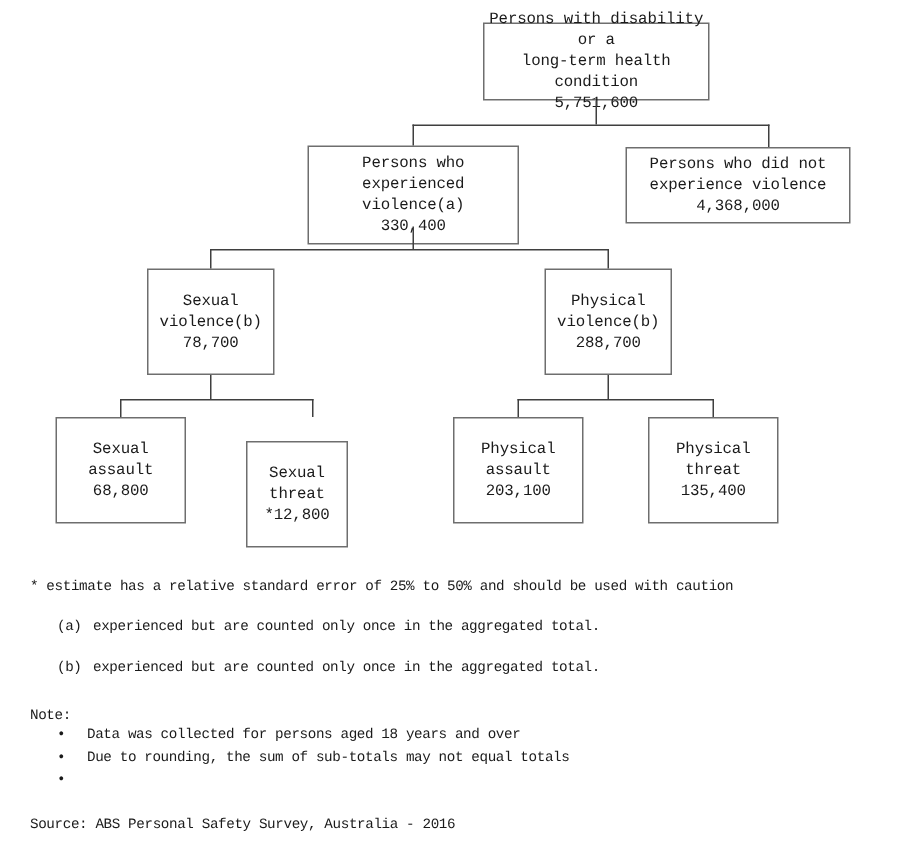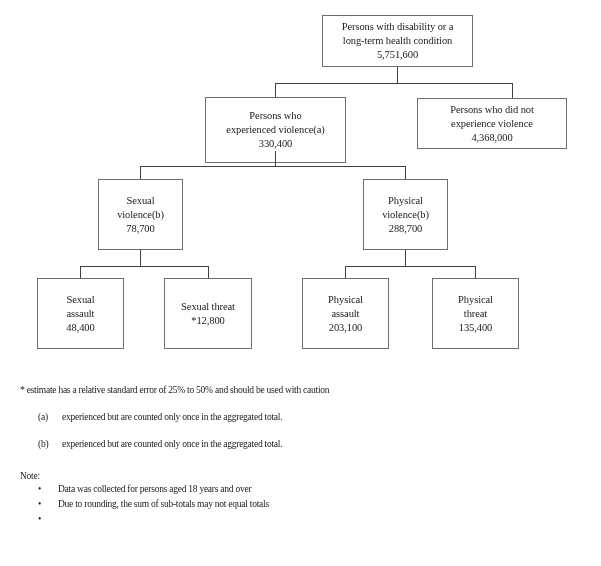--- a/index.html
+++ b/index.html
@@ -1,18 +1,18 @@
 <!DOCTYPE html>
 <html><head>
 <meta charset="utf-8">
 <style>
   html,body { margin:0; padding:0; background:#ffffff; }
   .canvas {
     position:relative; width:601px; height:566px; background:#ffffff;
-    font-family:Liberation Serif, serif; color:#1a1a1a; overflow:hidden;
+    font-family:Liberation Mono, monospace; color:#1a1a1a; overflow:hidden;
   }
   .box {
     position:absolute; box-sizing:border-box; background:#ffffff;
     border:1px solid #6e6e6e;
     display:flex; flex-direction:column; align-items:center; justify-content:center;
     text-align:center; font-size:10.5px; line-height:14px; letter-spacing:-0.1px;
   }
   .box-label { white-space:pre-line; }
   .box-value { white-space:nowrap; }
   .line { position:absolute; background:#3f3f3f; }
@@ -57,24 +57,24 @@
 
   <div class="box" style="left:363px;top:179px;width:85px;height:71px">
     <div class="box-label">Physical
 violence(b)</div>
     <div class="box-value">288,700</div>
   </div>
 
   <div class="box" style="left:37px;top:278px;width:87px;height:71px">
     <div class="box-label">Sexual
 assault</div>
-    <div class="box-value">48,400</div>
+    <div class="box-value">68,800</div>
   </div>
 
-  <div class="box" style="left:164px;top:278px;width:88px;height:71px">
+  <div class="box" style="left:164px;top:294px;width:68px;height:71px">
     <div class="box-label">Sexual threat</div>
     <div class="box-value">*12,800</div>
   </div>
 
   <div class="box" style="left:302px;top:278px;width:87px;height:71px">
     <div class="box-label">Physical
 assault</div>
     <div class="box-value">203,100</div>
   </div>
 
@@ -127,14 +127,15 @@
     <span>Data was collected for persons aged 18 years and over</span>
   </div>
   <div class="fn bullet-row" style="left:38px;top:498px;width:540px">
     <span class="bullet-glyph">•</span>
     <span>Due to rounding, the sum of sub-totals may not equal totals</span>
   </div>
   <div class="fn bullet-row" style="left:38px;top:513px;width:540px">
     <span class="bullet-glyph">•</span>
   </div>
 
+  <div class="fn" style="left:20px;top:543px">Source: ABS Personal Safety Survey,  Australia - 2016</div>
 
 </div>
 
 </body></html>

